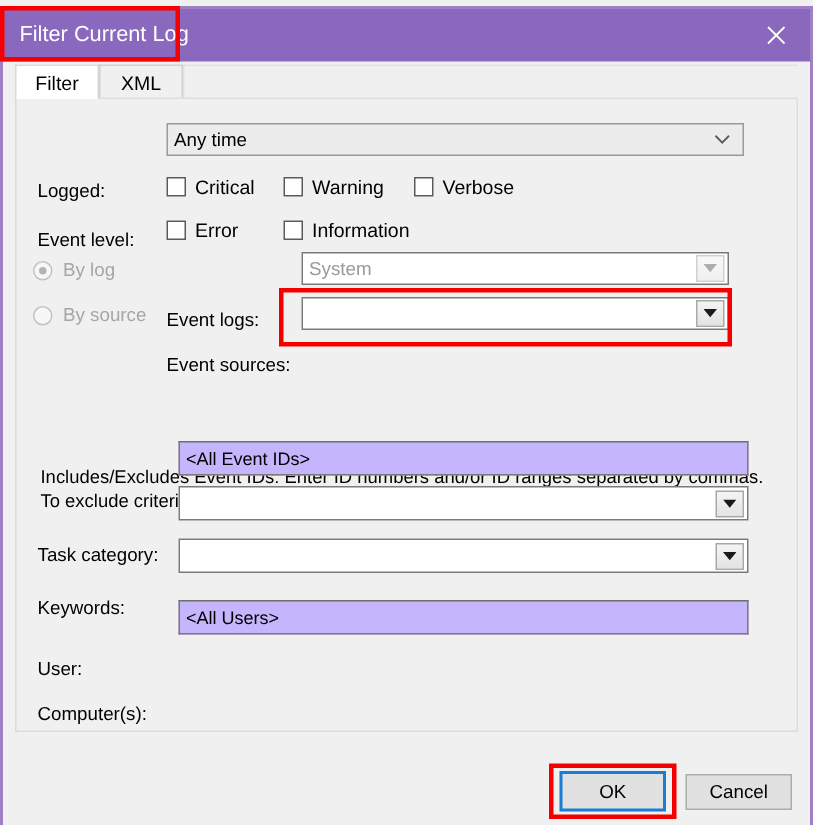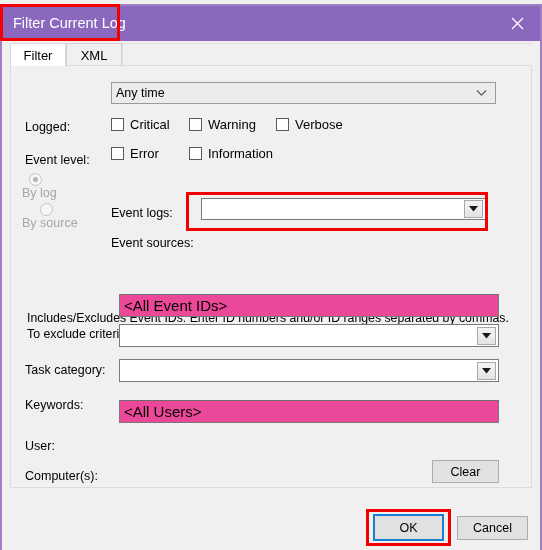--- a/index.html
+++ b/index.html
@@ -128,24 +128,24 @@
     font-size: 12.5px;
     color: #000;
     white-space: nowrap;
     margin-top: 33px;
   }
 
   
   .textbox {
     position: absolute;
     box-sizing: border-box;
-    background: #ec4899;
+    background: #c4b5fd;
     border: 1px solid #7a7a7a;
     border-top-color: #6e6e6e;
-    font-size: 15px;
+    font-size: 12px;
     color: #000;
     padding: 0 4px;
     display: flex;
     align-items: center;
     white-space: nowrap;
     overflow: hidden;
   }
 
   
   .combo-flat {
@@ -219,21 +219,20 @@
     flex: none;
   }
   .cb-label { font-size: 13px; color: #000; }
 
   
   .rb-wrap {
     position: absolute;
     display: flex;
     align-items: center;
     white-space: nowrap;
-    flex-direction: column;
   }
   .rb-circle {
     width: 13px;
     height: 13px;
     box-sizing: border-box;
     border: 1px solid #c2c2c2;
     border-radius: 50%;
     background: #f7f7f7;
     margin-right: 7px;
     flex: none;
@@ -350,20 +349,28 @@
     <div class="rb-wrap" style="left:11px; top:107px;">
       <span class="rb-circle checked"></span>
       <span class="rb-label">By log</span>
     </div>
     <div class="rb-wrap" style="left:11px; top:137px;">
       <span class="rb-circle"></span>
       <span class="rb-label">By source</span>
     </div>
 
     <div class="lbl" style="left:100px; top:107px;">Event logs:</div>
+    <div class="combo-classic disabled" style="left:190px; top:102px; width:285px; height:22px;">
+      <span>System</span>
+      <span class="combo-btn dim">
+        <svg width="9" height="6" viewBox="0 0 9 6" aria-hidden="true">
+          <polygon points="0,0 9,0 4.5,5.5" fill="#6b6b6b"></polygon>
+        </svg>
+      </span>
+    </div>
 
     <div class="lbl" style="left:100px; top:137px;">Event sources:</div>
     <div class="combo-classic" style="left:190px; top:132px; width:285px; height:22px;">
       <span class="combo-btn">
         <svg width="9" height="6" viewBox="0 0 9 6" aria-hidden="true">
           <polygon points="0,0 9,0 4.5,5.5" fill="#1a1a1a"></polygon>
         </svg>
       </span>
     </div>
 
@@ -393,23 +400,20 @@
       </span>
     </div>
 
     <div class="lbl" style="left:14px; top:340px;">User:</div>
     <div class="textbox" style="left:108px; top:334px; width:380px; height:23px;">
       <span>&lt;All Users&gt;</span>
     </div>
 
     <div class="lbl" style="left:14px; top:370px;">Computer(s):</div>
 
-    <div class="btn" style="left:421px; top:394px; width:67px; height:23px;">
-      <span>Clear</span>
-    </div>
 
   </div>
   <div id="tab-seam"></div>
 
   <div class="btn" id="ok-button" style="left:371px; top:508px; width:71px; height:27px;">
     <span>OK</span>
   </div>
   <div class="btn" style="left:455px; top:510px; width:71px; height:24px;">
     <span>Cancel</span>
   </div>

